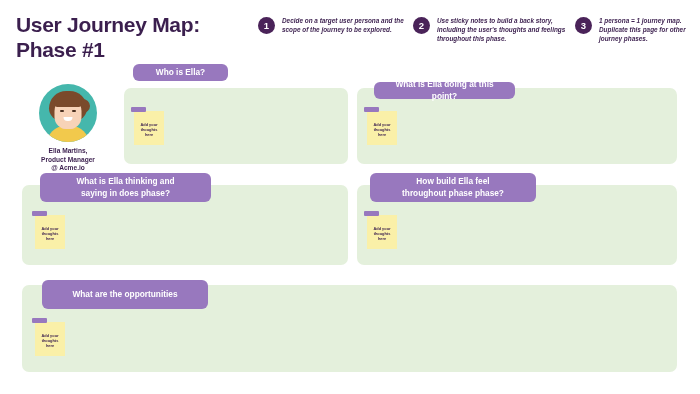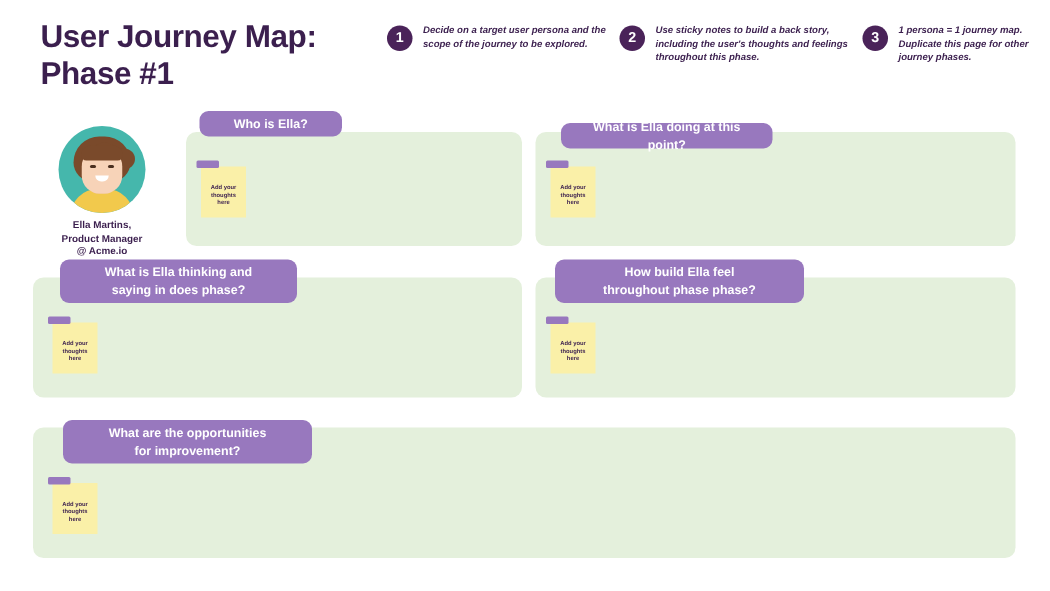--- a/index.html
+++ b/index.html
@@ -17,21 +17,21 @@
 
   
   #header {
     position: absolute;
     left: 0; top: 0;
     width: 700px;
     height: 70px;
   }
   #page-title {
     position: absolute;
-    left: 27px;
+    left: 16px;
     top: 12px;
     width: 230px;
     font-size: 21px;
     line-height: 25px;
     font-weight: bold;
     color: #3B1F4E;
     letter-spacing: -0.3px;
   }
   .title-line { display: block; }
 
@@ -274,21 +274,21 @@
     <div class="av-mouth"></div>
   </div>
   <div id="persona-caption">
     <span class="pc-line">Ella Martins,</span>
     <span class="pc-line">Product Manager</span>
     <span class="pc-line">@ Acme.io</span>
   </div>
 </div>
 
 <div class="card" style="left:124px; top:88px; width:224px; height:76px;"></div>
-<div class="card-header" style="left:133px; top:74px; width:95px; height:17px;">
+<div class="card-header" style="left:133px; top:64px; width:95px; height:17px;">
   <span class="ch-line">Who is Ella?</span>
 </div>
 <div class="sticky" style="left:134px; top:111px;">
   <div class="sticky-tape"></div>
   <div class="sticky-text">
     <span class="st-line">Add your</span>
     <span class="st-line">thoughts</span>
     <span class="st-line">here</span>
   </div>
 </div>
@@ -300,21 +300,21 @@
 <div class="sticky" style="left:367px; top:111px;">
   <div class="sticky-tape"></div>
   <div class="sticky-text">
     <span class="st-line">Add your</span>
     <span class="st-line">thoughts</span>
     <span class="st-line">here</span>
   </div>
 </div>
 
 <div class="card" style="left:22px; top:185px; width:326px; height:80px;"></div>
-<div class="card-header" style="left:40px; top:173px; width:158px; height:29px;">
+<div class="card-header" style="left:40px; top:173px; width:171px; height:29px;">
   <div>
     <span class="ch-line">What is Ella thinking and</span>
     <span class="ch-line">saying in does phase?</span>
   </div>
 </div>
 <div class="sticky" style="left:35px; top:215px;">
   <div class="sticky-tape"></div>
   <div class="sticky-text">
     <span class="st-line">Add your</span>
     <span class="st-line">thoughts</span>
@@ -335,21 +335,20 @@
     <span class="st-line">Add your</span>
     <span class="st-line">thoughts</span>
     <span class="st-line">here</span>
   </div>
 </div>
 
 <div class="card" style="left:22px; top:285px; width:655px; height:87px;"></div>
 <div class="card-header" style="left:42px; top:280px; width:166px; height:29px;">
   <div>
     <span class="ch-line">What are the opportunities</span>
-    <span class="ch-line">for improvement?</span>
   </div>
 </div>
 <div class="sticky" style="left:35px; top:322px;">
   <div class="sticky-tape"></div>
   <div class="sticky-text">
     <span class="st-line">Add your</span>
     <span class="st-line">thoughts</span>
     <span class="st-line">here</span>
   </div>
 </div>

